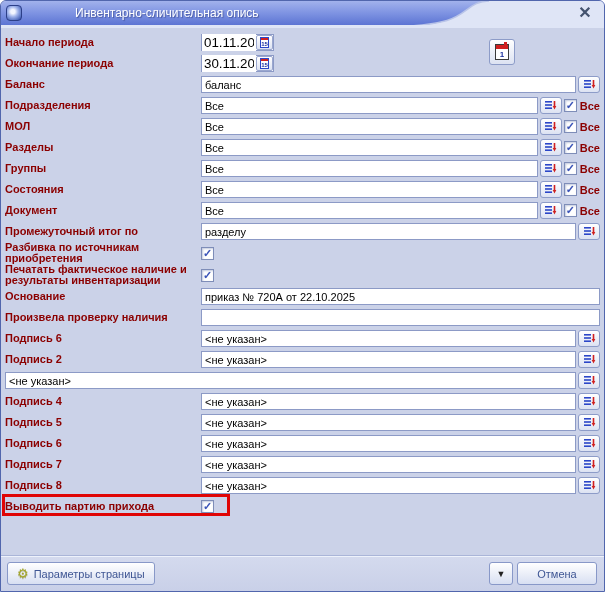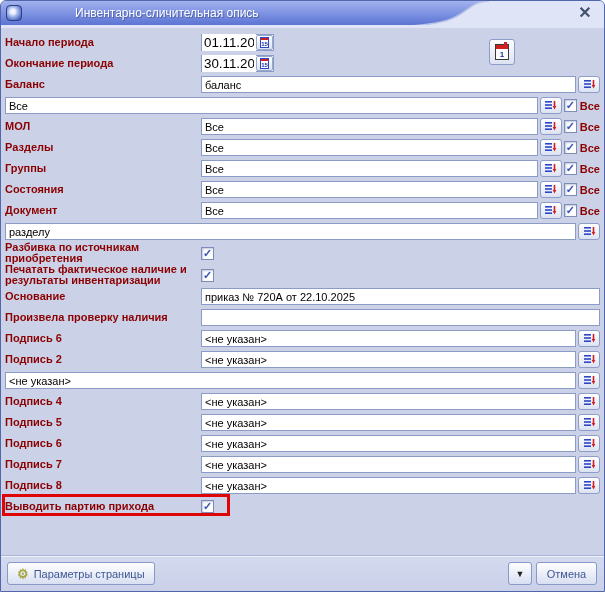--- a/index.html
+++ b/index.html
@@ -53,21 +53,21 @@
   
   .footer{position:absolute;left:0;right:0;bottom:0;height:35px;background:linear-gradient(#d4daee,#c9d0e8);
       border-top:1px solid #aab5d8;box-shadow:inset 0 1px 0 #eef2fb;}
   .btn{height:23px;border:1px solid #8898c8;border-radius:3px;background:linear-gradient(#ffffff,#d8dff2);
       color:#3f5694;font:11px "Liberation Sans",sans-serif;display:inline-flex;align-items:center;gap:5px;
       padding:0 9px;cursor:pointer;box-sizing:border-box;}
   .btn-pagesetup{position:absolute;left:6px;top:6px;}
   .right-group{position:absolute;right:7px;top:6px;display:flex;gap:4px;}
   .btn-dd{width:24px;justify-content:center;padding:0;font-size:9px;color:#222;}
   .btn-ok{width:68px;justify-content:center;}
-  .btn-cancel{width:61px;justify-content:center;align-items:center;}
+  .btn-cancel{width:80px;justify-content:center;align-items:center;}
   .gear{font-size:13px;color:#a3a529;line-height:13px;text-shadow:0 1px 0 rgba(90,90,20,.35);}
 </style>
 </head>
 <body>
 
 <div class="dialog">
 
   <div class="titlebar">
     <svg class="swoosh" width="220" height="27" viewBox="0 0 220 27">
       <path d="M220 0 L105 0 C86 0 84 13 63 19.5 C49 23.5 30 25.5 0 27 L220 27 Z" fill="#dfe5f6"></path>
@@ -118,20 +118,21 @@
               <rect x="1" y="1" width="7" height="1.6" fill="#2b46c8"></rect>
               <rect x="1" y="4.2" width="7" height="1.6" fill="#2b46c8"></rect>
               <rect x="1" y="7.4" width="7" height="1.6" fill="#2b46c8"></rect>
               <path d="M10.5 1 v5" stroke="#d02020" stroke-width="1.6"></path>
               <path d="M8.7 6 h3.6 L10.5 9.6 z" fill="#d02020"></path>
             </svg>
           </button>
         </div>
       </div>
       <div class="row">
+        <div class="label">Подразделения</div>
         <div class="area">
           <input class="txt grow" value="Все" style="">
           <button class="sqbtn">
             <svg width="13" height="11" viewBox="0 0 13 11">
               <rect x="1" y="1" width="7" height="1.6" fill="#2b46c8"></rect>
               <rect x="1" y="4.2" width="7" height="1.6" fill="#2b46c8"></rect>
               <rect x="1" y="7.4" width="7" height="1.6" fill="#2b46c8"></rect>
               <path d="M10.5 1 v5" stroke="#d02020" stroke-width="1.6"></path>
               <path d="M8.7 6 h3.6 L10.5 9.6 z" fill="#d02020"></path>
             </svg>
@@ -219,20 +220,21 @@
               <rect x="1" y="7.4" width="7" height="1.6" fill="#2b46c8"></rect>
               <path d="M10.5 1 v5" stroke="#d02020" stroke-width="1.6"></path>
               <path d="M8.7 6 h3.6 L10.5 9.6 z" fill="#d02020"></path>
             </svg>
           </button>
           <div class="cb">✓</div>
           <span class="all-label">Все</span>
         </div>
       </div>
       <div class="row">
+        <div class="label">Промежуточный итог по</div>
         <div class="area">
           <input class="txt grow" value="разделу" style="">
           <button class="sqbtn">
             <svg width="13" height="11" viewBox="0 0 13 11">
               <rect x="1" y="1" width="7" height="1.6" fill="#2b46c8"></rect>
               <rect x="1" y="4.2" width="7" height="1.6" fill="#2b46c8"></rect>
               <rect x="1" y="7.4" width="7" height="1.6" fill="#2b46c8"></rect>
               <path d="M10.5 1 v5" stroke="#d02020" stroke-width="1.6"></path>
               <path d="M8.7 6 h3.6 L10.5 9.6 z" fill="#d02020"></path>
             </svg>

